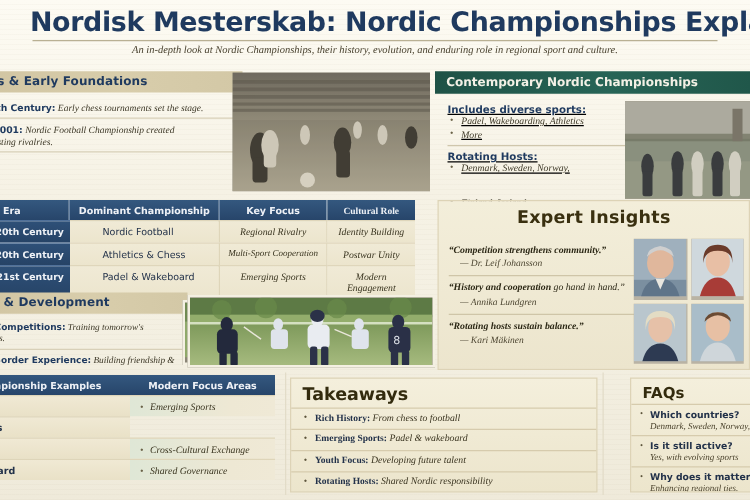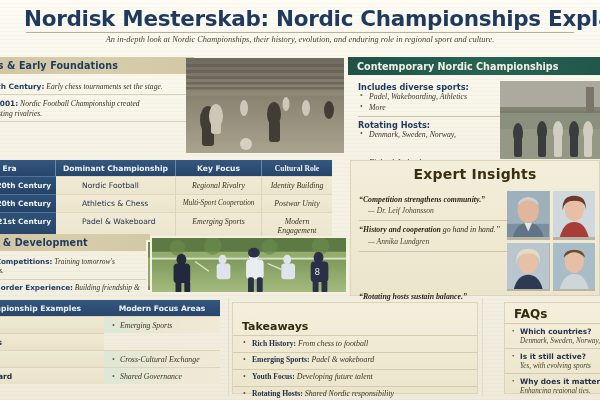--- a/index.html
+++ b/index.html
@@ -64,21 +64,21 @@
   .oline b{ font-family:"DejaVu Sans", sans-serif; font-size:7.4px; color:#1f3a5f; }
   .oline i{ font-style:italic; }
   .oline .sub{ display:block; padding-left:26px; }
 
   
   .photo{ position:absolute; overflow:hidden; background:#8a8576; }
   .ph-inner{ position:absolute; inset:0; }
 
   
   #contemp{ left:348px; top:57px; width:252px; }
-  #contemp .body{ padding:5px 12px 4px 10px; position:relative; }
+  #contemp .body{ padding:5px 12px 4px 10px; position:relative;text-decoration:underline; }
   .cp-h{ font-family:"DejaVu Sans", sans-serif; font-weight:700; font-size:8.2px; color:#1f3a5f; margin-top:2px; }
   .cp-li{ font-size:7.8px; font-style:italic; color:#3c3726; padding-left:11px; position:relative; line-height:1.35; }
   .cp-li:before{ content:"•"; position:absolute; left:2px; top:-1px; font-style:normal; color:#6a6248; }
   .cp-sep{ height:1px; background:#cfc6ac; margin:3px 6px 3px 0; }
 
   
   #eratable{ left:-36px; top:160px; width:368px; }
   .et-row{ display:flex; align-items:stretch; }
   .et-h{
     font-family:"DejaVu Sans", sans-serif; font-weight:700; font-size:7.6px;
@@ -114,21 +114,21 @@
     left:350px; top:160px; width:250px; height:136px;
     background:linear-gradient(180deg,#f3eeda,#ece5cd);
     border:1px solid #ddd3b6;
   }
   .ex-title{
     font-family:"DejaVu Sans", sans-serif; font-weight:700; font-size:14px;
     color:#3a3010; text-align:center; padding:5px 0 3px; letter-spacing:.2px;
   }
   .ex-body{ position:absolute; left:8px; top:30px; width:150px; }
   .quote{ padding:4px 0 5px; border-bottom:1px solid #cfc5a8; }
-  .quote:last-child{ border-bottom:none;margin-top:36px; }
+  .quote:last-child{ border-bottom:none; }
   .q-txt{ font-size:7.8px; font-style:italic; font-weight:700; color:#2b2715; line-height:1.2; }
   .q-txt .light{ font-weight:400; }
   .q-by{ font-size:7.6px; font-style:italic; color:#4b4430; padding-left:9px; margin-top:2px; }
   .ex-grid{ position:absolute; right:4px; top:30px; width:88px; height:100px; display:grid; grid-template-columns:1fr 1fr; grid-template-rows:1fr 1fr; gap:3px; }
   .face{ position:relative; overflow:hidden; background:#b9b3a4; }
 
   
   #midphoto{ left:150px; top:236px; width:198px; height:58px; border:2px solid #f4f0e2; }
 
   
@@ -159,22 +159,22 @@
   .c1w{ width:150px; flex:0 0 150px; }
   .c2w{ width:116px; flex:0 0 116px; }
 
   
   #takeaways{
     left:232px; top:302px; width:246px; height:92px;
     background:linear-gradient(180deg,#f4efdc,#ece5cc);
     border:1px solid #ddd3b6;
   }
   .tk-title{
-    font-family:"DejaVu Sans", sans-serif; font-weight:700; font-size:11px;
-    color:#332b0e; padding:5px 0 2px 9px;margin-top:12px;
+    font-family:"DejaVu Sans", sans-serif; font-weight:700; font-size:14px;
+    color:#332b0e; padding:5px 0 2px 9px;
   }
   .tk-li{
     font-size:7.8px; color:#3a3420; padding:3.5px 6px 3.5px 19px;
     border-top:1px solid #d6cbad; position:relative; line-height:1.15;
   }
   .tk-li:before{ content:"•"; position:absolute; left:10px; top:3px; color:#5d553c; }
   .tk-li b{ font-family:Liberation Serif, serif; font-weight:700; font-size:7.6px; color:#23324a; }
   .tk-li i{ font-style:italic; }
 
   

